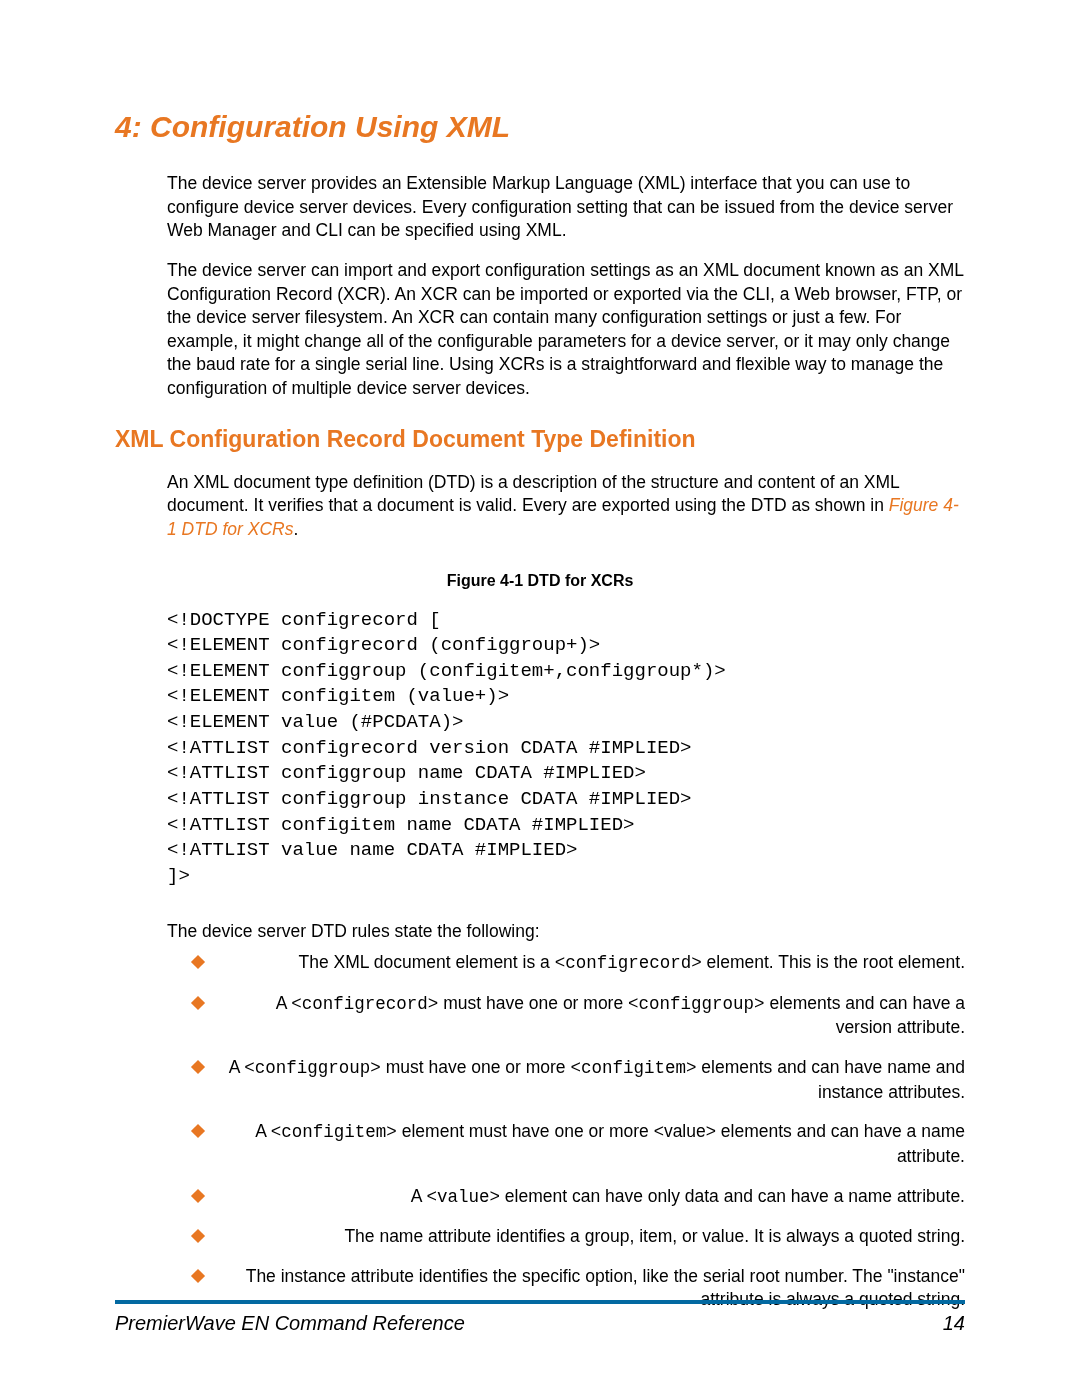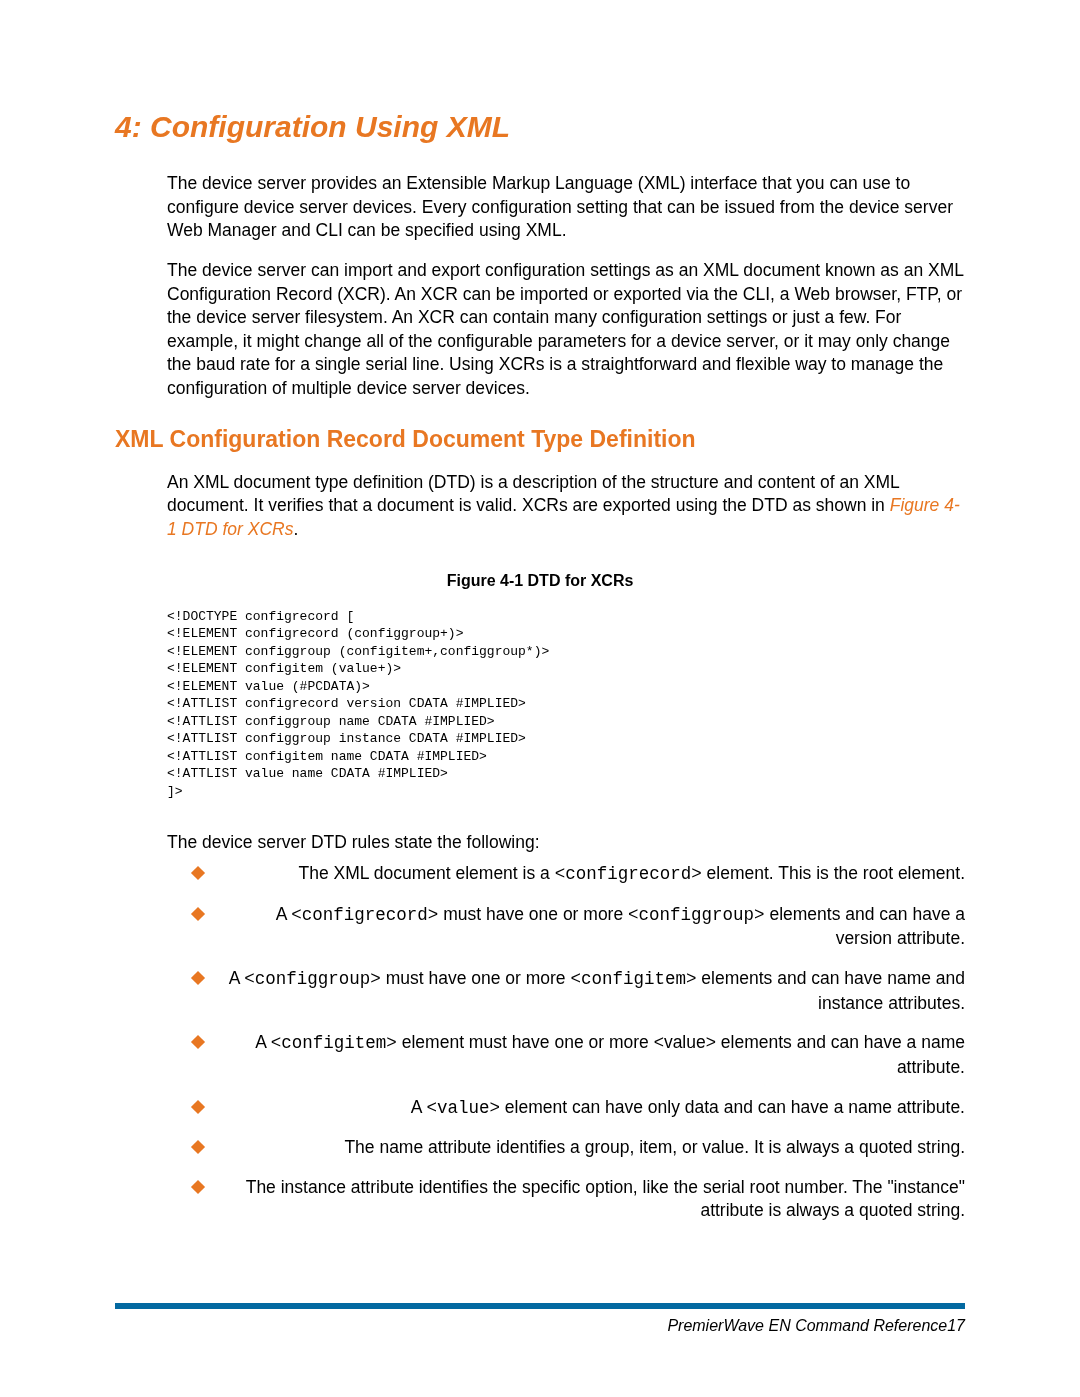--- a/index.html
+++ b/index.html
@@ -40,21 +40,21 @@
     font-style: italic;
   }
   .figure-caption {
     text-align: center;
     font-weight: bold;
     font-size: 16px;
     margin: 30px 0 18px 0;
   }
   .code-block {
     font-family: "Courier New", Courier, monospace;
-    font-size: 13px;
+    font-size: 19px;
     line-height: 1.35;
     white-space: pre;
     padding-left: 52px;
     margin: 0 0 30px 0;
   }
   .intro-sentence {
     font-size: 17.5px;
     line-height: 1.35;
     margin: 0 0 8px 0;
     padding-left: 52px;
@@ -83,43 +83,43 @@
     transform: rotate(45deg);
   }
   .mono {
     font-family: "Courier New", Courier, monospace;
   }
   .footer {
     position: absolute;
     left: 115px;
     right: 115px;
     bottom: 62px;
-    border-top: 6px solid #0369a1;
+    border-top: 4px solid #0369a1;
     padding-top: 8px;
     display: flex;
-    justify-content: flex-end;
+    justify-content: space-between;
     font-style: italic;
-    font-size: 16px;
+    font-size: 20px;
   }
 </style>
 </head>
 <body>
 
 <div class="page">
 
   <h1 class="chapter-title">4:   Configuration Using XML</h1>
 
   <p class="body-text">The device server provides an Extensible Markup Language (XML) interface that you can use to configure device server devices. Every configuration setting that can be issued from the device server Web Manager and CLI can be specified using XML.</p>
 
   <p class="body-text">The device server can import and export configuration settings as an XML document known as an XML Configuration Record (XCR). An XCR can be imported or exported via the CLI, a Web browser, FTP, or the device server filesystem. An XCR can contain many configuration settings or just a few. For example, it might change all of the configurable parameters for a device server, or it may only change the baud rate for a single serial line. Using XCRs is a straightforward and flexible way to manage the configuration of multiple device server devices.</p>
 
   <h2 class="section-title">XML Configuration Record Document Type Definition</h2>
 
   <p class="body-text">
-    <span>An XML document type definition (DTD) is a description of the structure and content of an XML document. It verifies that a document is valid. XCRs are exported using the DTD as shown in </span><span class="inline-link">Figure 4-1 DTD for XCRs</span><span>.</span>
+    <span>An XML document type definition (DTD) is a description of the structure and content of an XML document. It verifies that a document is valid. Every are exported using the DTD as shown in </span><span class="inline-link">Figure 4-1 DTD for XCRs</span><span>.</span>
   </p>
 
   <div class="figure-caption">Figure 4-1  DTD for XCRs</div>
 
   <div class="code-block">&lt;!DOCTYPE configrecord [
 &lt;!ELEMENT configrecord (configgroup+)&gt;
 &lt;!ELEMENT configgroup (configitem+,configgroup*)&gt;
 &lt;!ELEMENT configitem (value+)&gt;
 &lt;!ELEMENT value (#PCDATA)&gt;
 &lt;!ATTLIST configrecord version CDATA #IMPLIED&gt;
@@ -150,16 +150,16 @@
     <li>
       <span>The name attribute identifies a group, item, or value. It is always a quoted string.</span>
     </li>
     <li>
       <span>The instance attribute identifies the specific option, like the serial root number. The "instance" attribute is always a quoted string.</span>
     </li>
   </ul>
 
   <div class="footer">
     <span>PremierWave EN Command Reference</span>
-    <span>17</span>
+    <span>14</span>
   </div>
 
 </div>
 
 </body></html>

